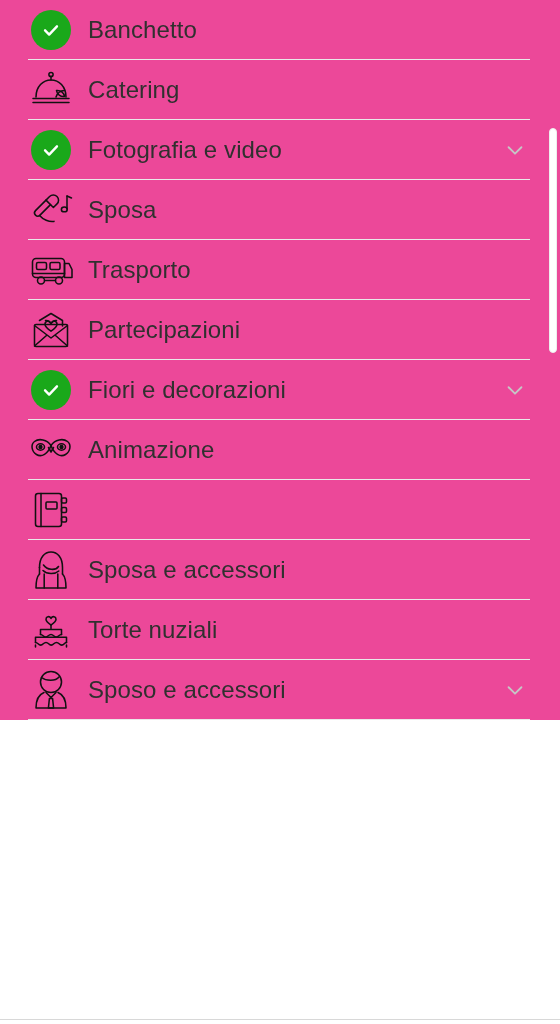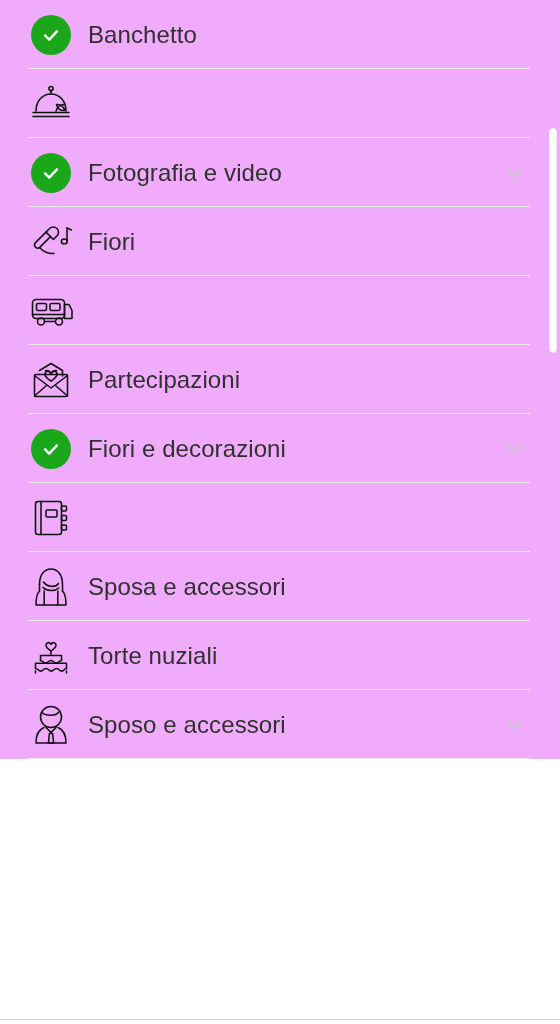--- a/index.html
+++ b/index.html
@@ -23,26 +23,26 @@
   .category-list {
     position: absolute;
     top: 0;
     left: 0;
     width: 560px;
     list-style: none;
   }
 
   .category-row {
     position: relative;
-    height: 69px;
+    height: 60px;
     display: flex;
     align-items: center;
     padding-left: 28px;
     padding-right: 28px;
-    background: #f0abfc;
+    background: #ec4899;
   }
 
   
   .category-row::after {
     content: "";
     position: absolute;
     left: 28px;
     right: 30px;
     bottom: 0;
     height: 1px;
@@ -180,20 +180,21 @@
               <path d="M7 27 C7 16.5 14 10 22 10 C30 10 37 16.5 37 27"></path>
               <line x1="22" y1="10" x2="22" y2="6"></line>
               <circle cx="22" cy="4.6" r="2.1"></circle>
               <line x1="4" y1="28.5" x2="40" y2="28.5"></line>
               <line x1="4" y1="32.5" x2="40" y2="32.5"></line>
               <path d="M27.5 20.5 C31.5 20 35 22.5 35.5 26.5 C31.5 27 28 24.5 27.5 20.5 Z"></path>
               <path d="M27 27 C28.5 23 31.5 20.8 35.2 20.6"></path>
             </g>
           </svg>
         </div>
+        <span class="row-label">Catering</span>
         <div class="row-chevron hidden">
           <svg viewBox="0 0 24 24">
             <polyline points="5,9 12,16 19,9"></polyline>
           </svg>
         </div>
       </li>
       <li class="category-row">
         <div class="row-icon">
           <div class="check-badge">
             <svg viewBox="0 0 24 24">
@@ -214,21 +215,21 @@
             <g class="outline-icon">
               <path d="M28 7.5 a5.2 5.2 0 0 1 0 7.4 l-3.6 3.6 -7.4 -7.4 3.6 -3.6 a5.2 5.2 0 0 1 7.4 0 Z"></path>
               <path d="M17 11.1 L6.5 21.6 a3.2 3.2 0 0 0 0 4.5 a3.2 3.2 0 0 0 4.5 0 L21.5 15.6"></path>
               <path d="M10.5 26.5 C14 30.5 20 33.2 25 32.4"></path>
               <line x1="38" y1="7" x2="38" y2="20"></line>
               <path d="M38 7 L42.5 9"></path>
               <ellipse cx="35.3" cy="20.4" rx="2.9" ry="2.4"></ellipse>
             </g>
           </svg>
         </div>
-        <span class="row-label">Fiori</span>
+        <span class="row-label">Sposa</span>
         <div class="row-chevron hidden">
           <svg viewBox="0 0 24 24">
             <polyline points="5,9 12,16 19,9"></polyline>
           </svg>
         </div>
       </li>
       <li class="category-row">
         <div class="row-icon">
           <svg width="46" height="36" viewBox="0 0 46 36">
             <g class="outline-icon">
@@ -236,20 +237,21 @@
               <path d="M36.5 11.5 L41 11.5 L44 17.5 L44 25.5 L36.5 25.5 Z"></path>
               <rect x="8.5" y="10.5" width="10" height="7" rx="1.4"></rect>
               <rect x="22" y="10.5" width="10" height="7" rx="1.4"></rect>
               <line x1="4.5" y1="21.5" x2="36.5" y2="21.5"></line>
               <circle cx="13" cy="28.5" r="3.5"></circle>
               <circle cx="31" cy="28.5" r="3.5"></circle>
               <line x1="16.6" y1="28.5" x2="27.4" y2="28.5"></line>
             </g>
           </svg>
         </div>
+        <span class="row-label">Trasporto</span>
         <div class="row-chevron hidden">
           <svg viewBox="0 0 24 24">
             <polyline points="5,9 12,16 19,9"></polyline>
           </svg>
         </div>
       </li>
       <li class="category-row">
         <div class="row-icon">
           <svg width="42" height="40" viewBox="0 0 42 40">
             <g class="outline-icon">
@@ -273,20 +275,41 @@
       <li class="category-row">
         <div class="row-icon">
           <div class="check-badge">
             <svg viewBox="0 0 24 24">
               <polyline points="5.5,12.4 10,17 18.5,8"></polyline>
             </svg>
           </div>
         </div>
         <span class="row-label">Fiori e decorazioni</span>
         <div class="row-chevron">
+          <svg viewBox="0 0 24 24">
+            <polyline points="5,9 12,16 19,9"></polyline>
+          </svg>
+        </div>
+      </li>
+      <li class="category-row">
+        <div class="row-icon">
+          <svg width="46" height="30" viewBox="0 0 46 30">
+            <g class="outline-icon">
+              <path d="M23 10.5 C19 4.5 11 3 6.5 6.5 C2.5 9.5 3.5 16.5 8.5 19.5 C13.5 22.5 20 19 23 10.5 Z"></path>
+              <path d="M23 10.5 C27 4.5 35 3 39.5 6.5 C43.5 9.5 42.5 16.5 37.5 19.5 C32.5 22.5 26 19 23 10.5 Z"></path>
+              <ellipse cx="12.5" cy="12" rx="4" ry="3.2"></ellipse>
+              <ellipse cx="33.5" cy="12" rx="4" ry="3.2"></ellipse>
+              <circle cx="12.5" cy="12" r="1.4" fill="#111111"></circle>
+              <circle cx="33.5" cy="12" r="1.4" fill="#111111"></circle>
+              <path d="M20.5 12.5 L23 17 L25.5 12.5"></path>
+            </g>
+          </svg>
+        </div>
+        <span class="row-label">Animazione</span>
+        <div class="row-chevron hidden">
           <svg viewBox="0 0 24 24">
             <polyline points="5,9 12,16 19,9"></polyline>
           </svg>
         </div>
       </li>
       <li class="category-row">
         <div class="row-icon">
           <svg width="40" height="42" viewBox="0 0 40 42">
             <g class="outline-icon">
               <rect x="4.5" y="4.5" width="26" height="33" rx="2.5"></rect>

